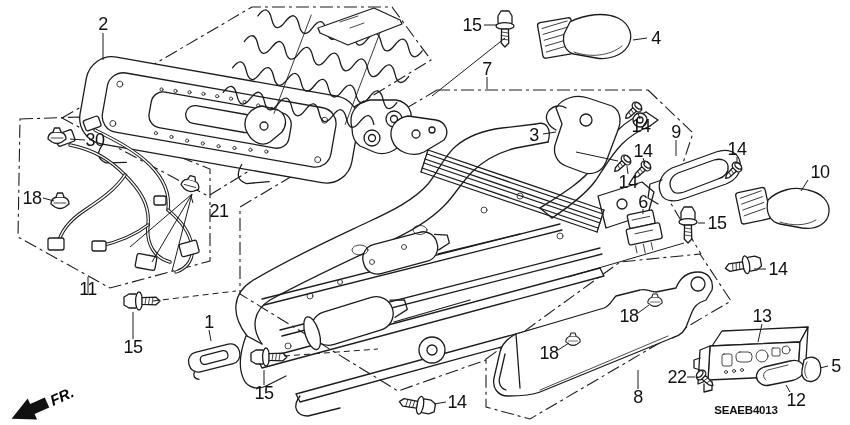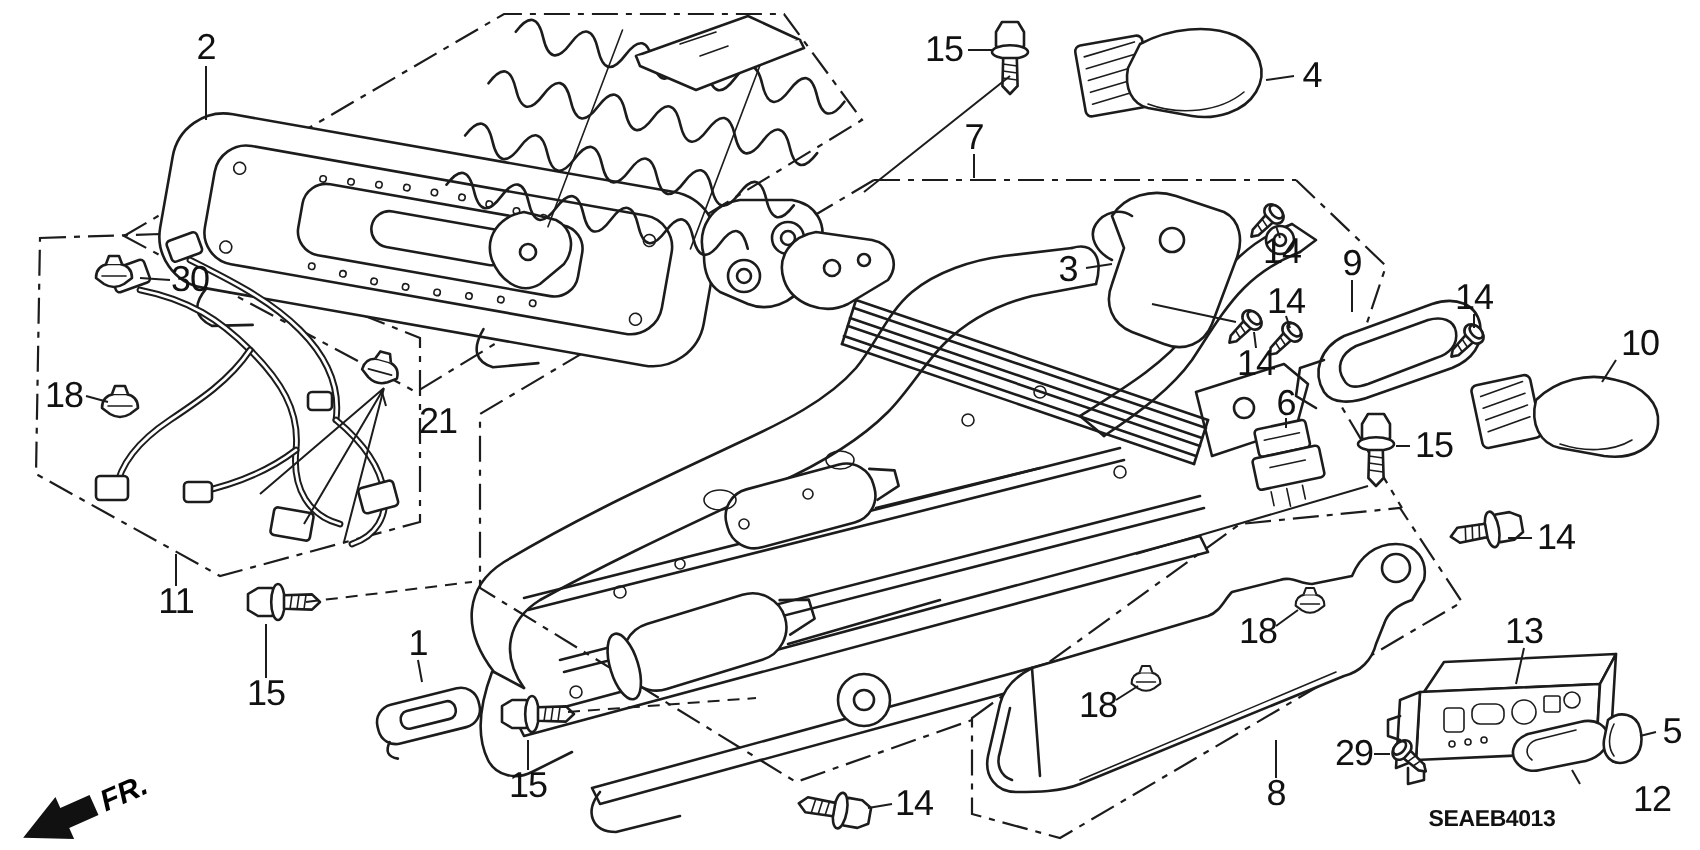--- a/index.html
+++ b/index.html
@@ -332,28 +332,28 @@
       <div class="callout" style="left: 628px; top: 182px;">14</div>
       <div class="callout" style="left: 737px; top: 149px;">14</div>
       <div class="callout" style="left: 676px; top: 132px;">9</div>
       <div class="callout" style="left: 808px; top: 172px; margin-left: 12px;">10</div>
       <div class="callout" style="left: 95px; top: 140px;">30</div>
       <div class="callout" style="left: 32px; top: 198px;">18</div>
       <div class="callout" style="left: 193px; top: 211px; margin-left: 26px;">21</div>
       <div class="callout" style="left: 643px; top: 202px;">6</div>
       <div class="callout" style="left: 717px; top: 223px;">15</div>
       <div class="callout" style="left: 778px; top: 269px;">14</div>
-      <div class="callout" style="left: 88px; top: 301px;">11</div>
+      <div class="callout" style="left: 88px; top: 289px;">11</div>
       <div class="callout" style="left: 133px; top: 347px;">15</div>
       <div class="callout" style="left: 209px; top: 322px;">1</div>
       <div class="callout" style="left: 629px; top: 316px;">18</div>
       <div class="callout" style="left: 549px; top: 353px;">18</div>
       <div class="callout" style="left: 762px; top: 316px;">13</div>
-      <div class="callout" style="left: 677px; top: 377px;">29</div>
+      <div class="callout" style="left: 677px; top: 377px;">22</div>
       <div class="callout" style="left: 836px; top: 366px;">5</div>
-      <div class="callout" style="left: 826px; top: 400px; text-align: right;">12</div>
+      <div class="callout" style="left: 796px; top: 400px; text-align: right;">12</div>
       <div class="callout" style="left: 638px; top: 397px;">8</div>
       <div class="callout" style="left: 264px; top: 393px;">15</div>
       <div class="callout" style="left: 457px; top: 402px;">14</div>
     </div>
 
 <div id="diagram-code">SEAEB4013</div>
 </div>
 
 </body></html>

